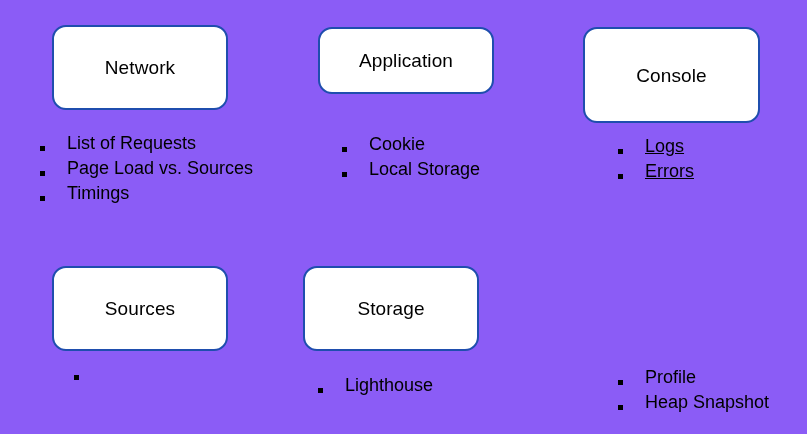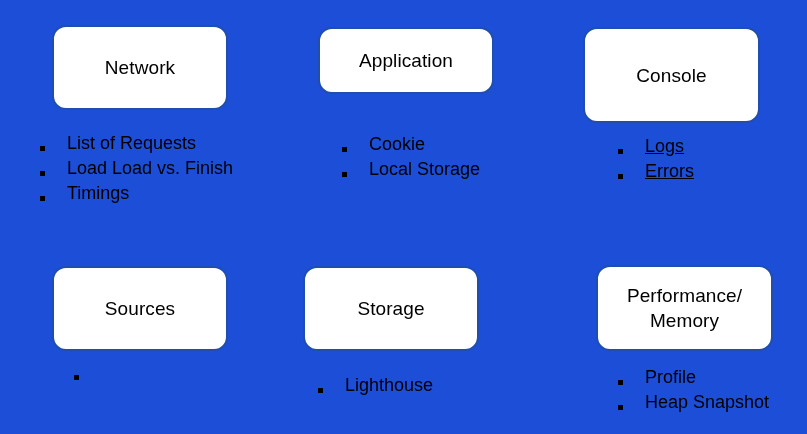--- a/index.html
+++ b/index.html
@@ -8,21 +8,21 @@
     background: #ffffff;
   }
   body {
     font-family: "Liberation Sans", sans-serif;
     color: #000000;
   }
   #canvas {
     position: relative;
     width: 807px;
     height: 434px;
-    background: #1d4ed8;
+    background: #8b5cf6;
     overflow: hidden;
   }
   .node-box {
     position: absolute;
     box-sizing: border-box;
     border: 2px solid #1f4eae;
     border-radius: 14px;
     background: #ffffff;
     display: flex;
     align-items: center;
@@ -87,21 +87,21 @@
   <div class="node-box" id="box-network">
     <span class="node-label">Network</span>
   </div>
   <ul class="bullet-list" id="list-network">
     <li class="bullet-item">
       <span class="bullet-marker"></span>
       <span class="bullet-text">List of Requests</span>
     </li>
     <li class="bullet-item">
       <span class="bullet-marker"></span>
-      <span class="bullet-text">Load Load vs. Finish</span>
+      <span class="bullet-text">Page Load vs. Sources</span>
     </li>
     <li class="bullet-item">
       <span class="bullet-marker"></span>
       <span class="bullet-text">Timings</span>
     </li>
   </ul>
 
   <div class="node-box" id="box-application">
     <span class="node-label">Application</span>
   </div>
@@ -142,24 +142,20 @@
   <div class="node-box" id="box-audits">
     <span class="node-label">Storage</span>
   </div>
   <ul class="bullet-list" id="list-audits">
     <li class="bullet-item">
       <span class="bullet-marker"></span>
       <span class="bullet-text">Lighthouse</span>
     </li>
   </ul>
 
-  <div class="node-box" id="box-performance">
-    <span class="node-label">Performance/
-Memory</span>
-  </div>
   <ul class="bullet-list" id="list-performance">
     <li class="bullet-item">
       <span class="bullet-marker"></span>
       <span class="bullet-text">Profile</span>
     </li>
     <li class="bullet-item">
       <span class="bullet-marker"></span>
       <span class="bullet-text">Heap Snapshot</span>
     </li>
   </ul>

